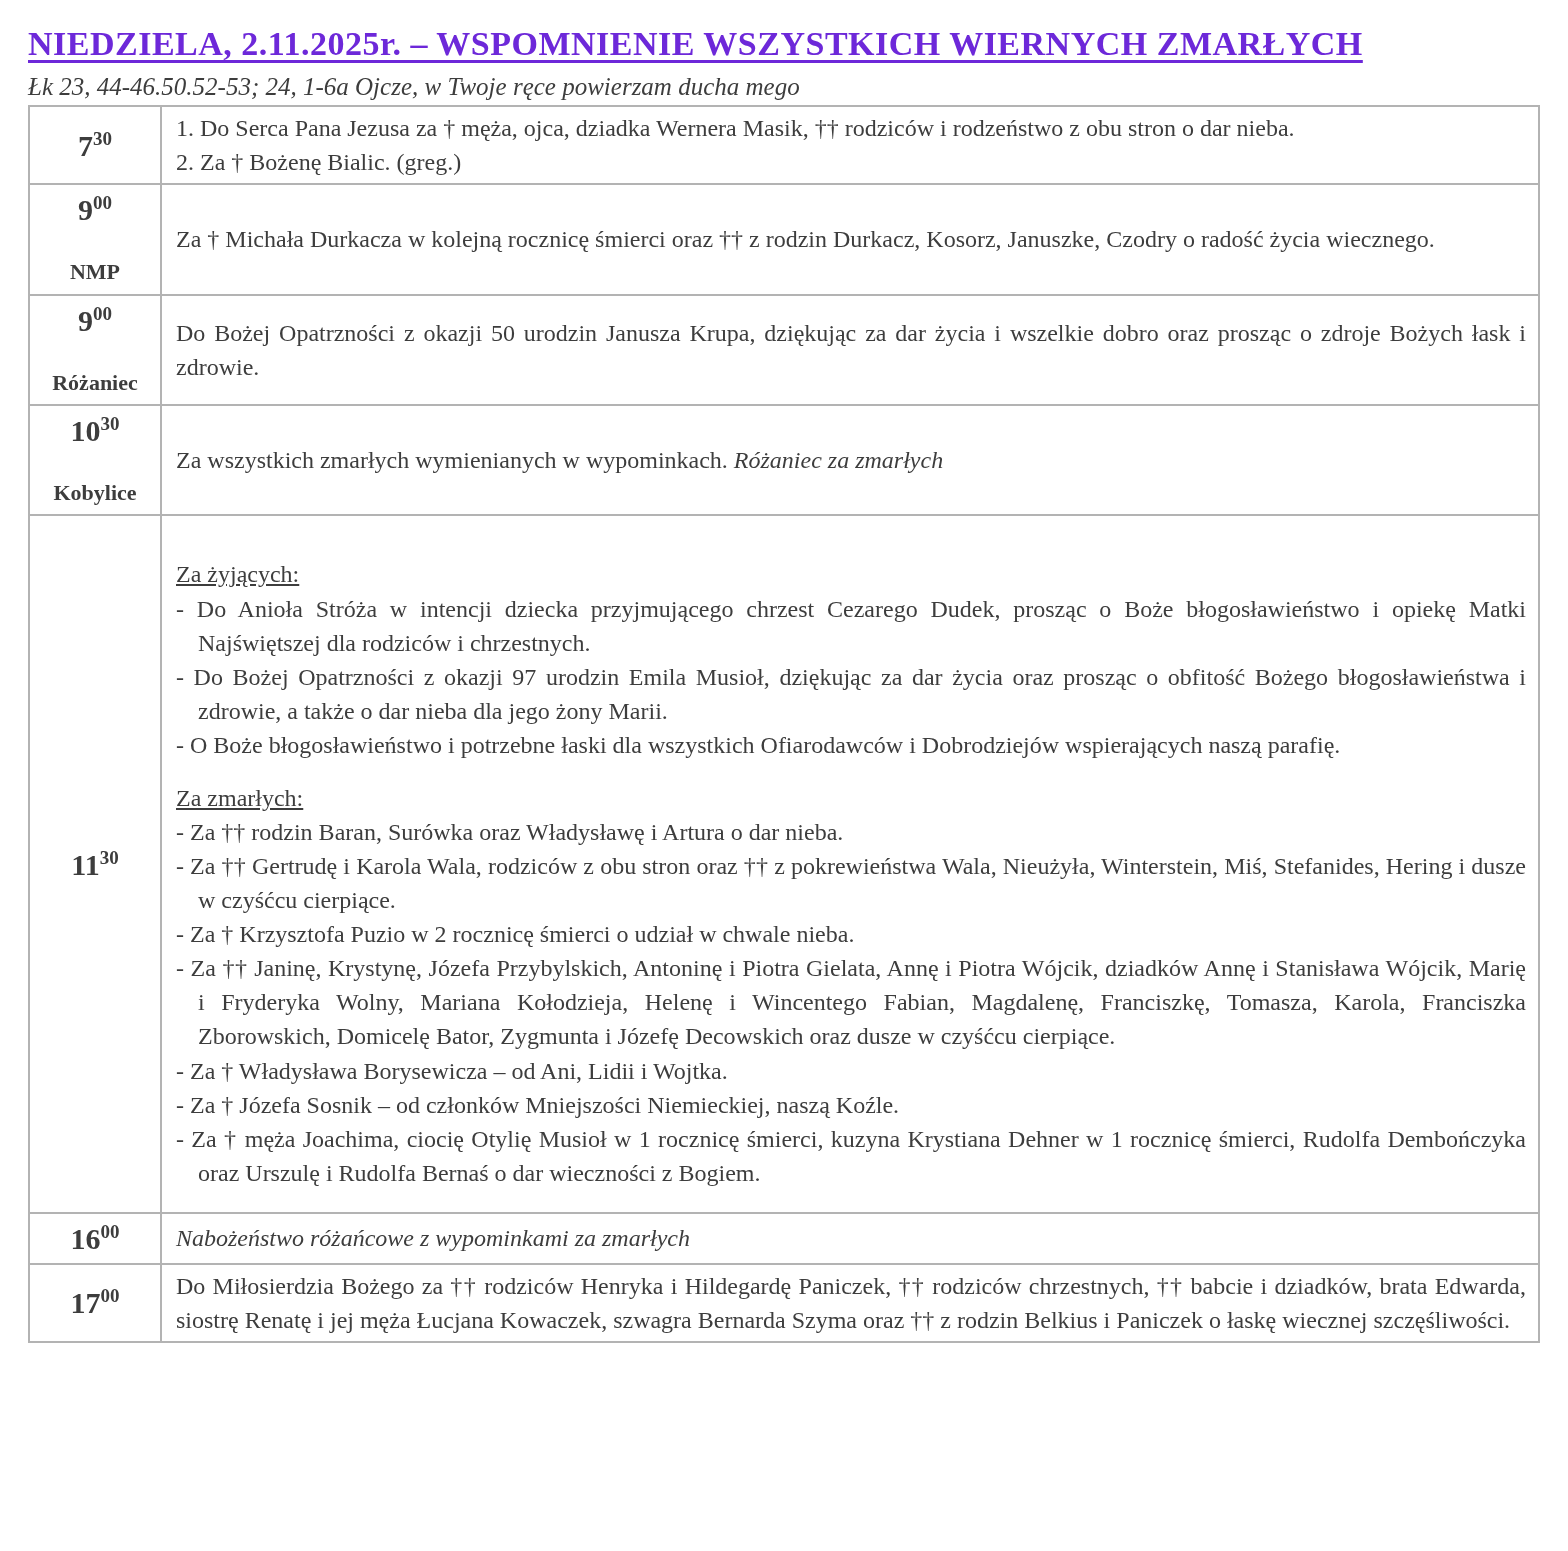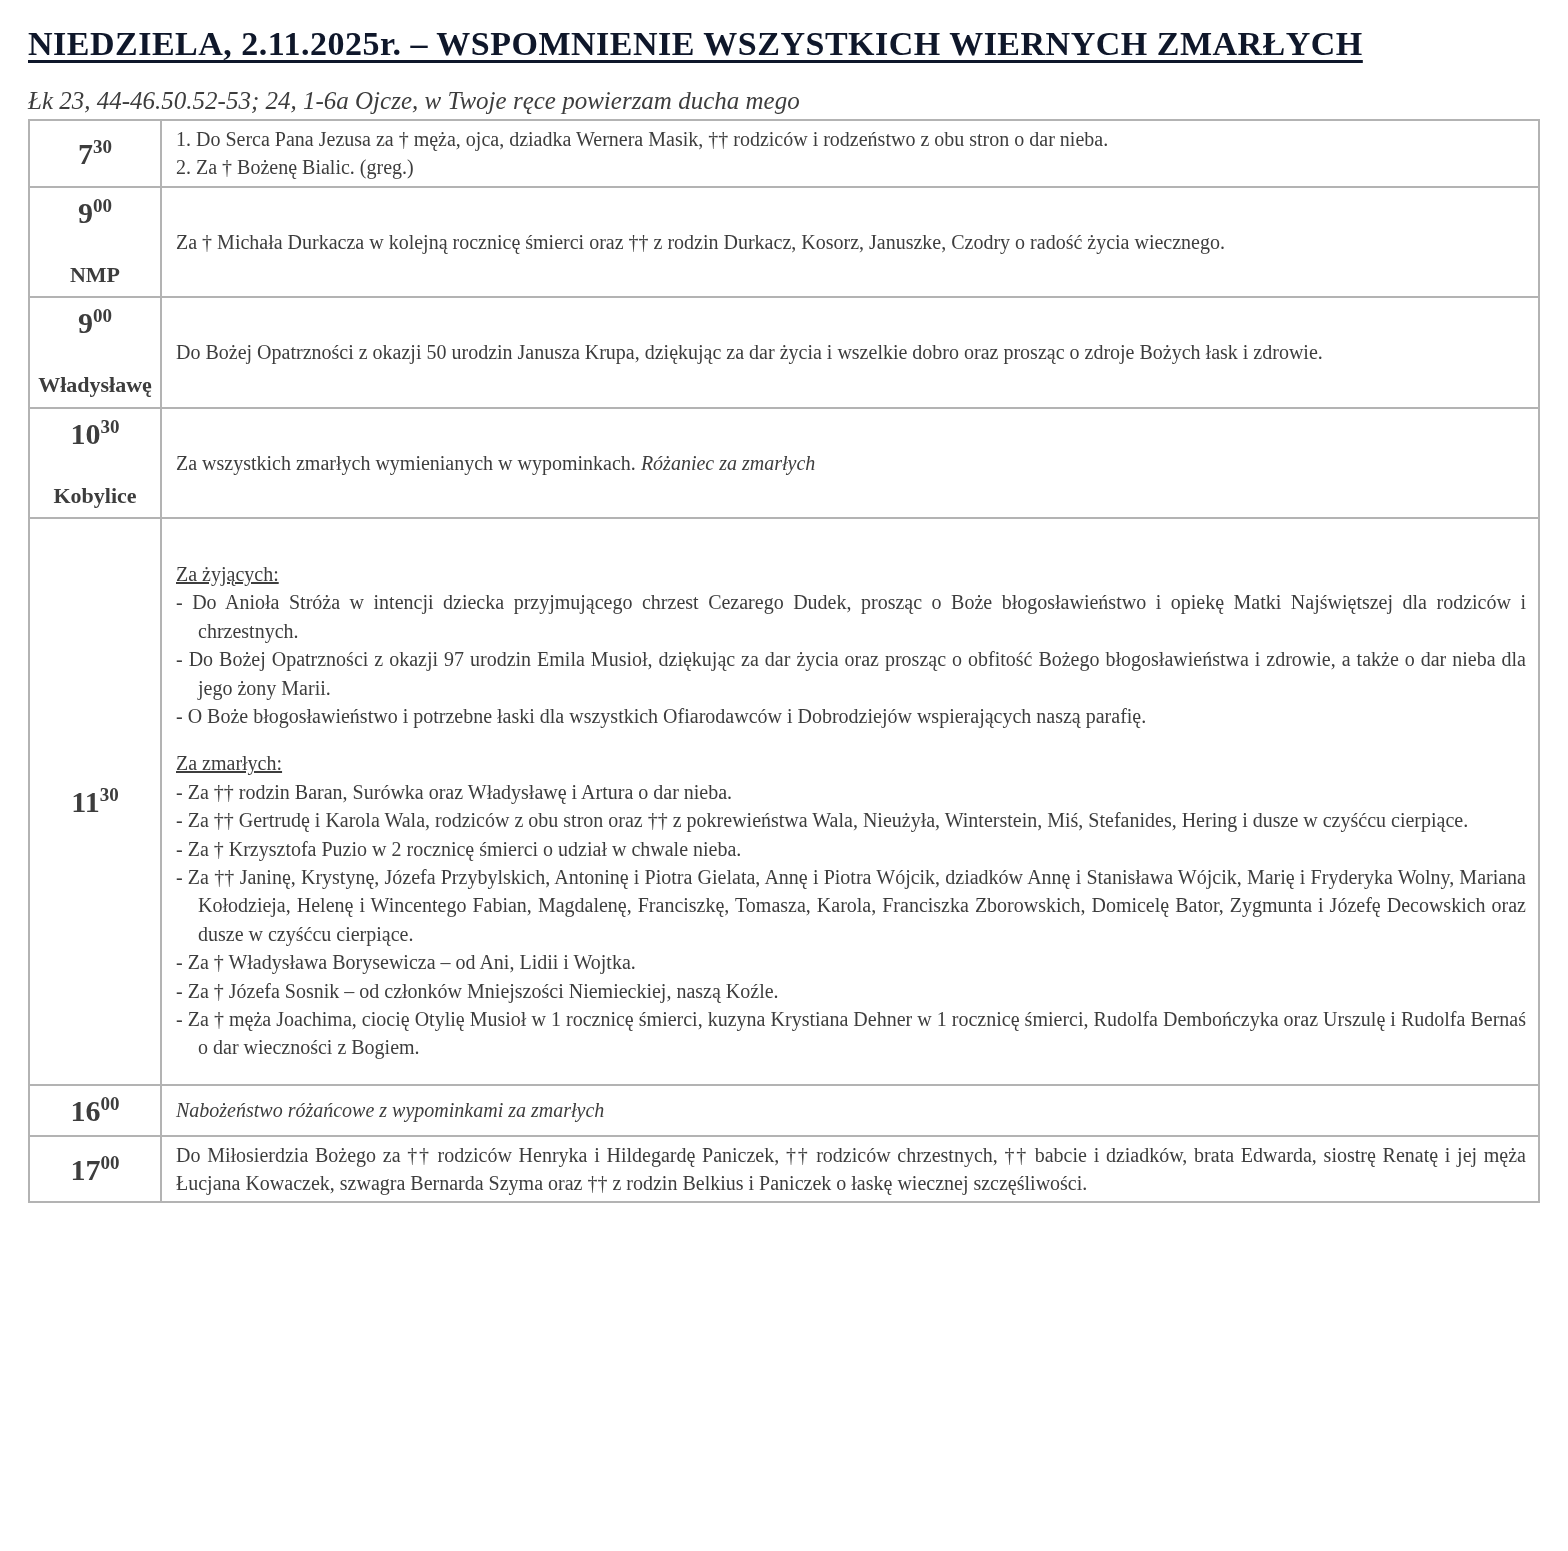--- a/index.html
+++ b/index.html
@@ -13,25 +13,25 @@
     font-family: "Liberation Serif", "DejaVu Serif", serif;
     color: #3d3d3d;
   }
   .page {
     padding: 24px 28px 0 28px;
     width: 1512px;
   }
   .title {
     font-size: 34px;
     font-weight: bold;
-    color: #0f172a;
+    color: #6d28d9;
     text-decoration: underline;
     text-decoration-thickness: 3px;
     text-underline-offset: 5px;
-    margin: 0 0 24px 0;
+    margin: 0 0 10px 0;
     letter-spacing: 0.5px;
     line-height: 1.15;
   }
   .subtitle {
     font-size: 25px;
     font-style: italic;
     margin: 0 0 4px 0;
     color: #3d3d3d;
   }
   table.schedule {
@@ -59,21 +59,21 @@
     line-height: 0;
   }
   .place {
     font-weight: bold;
     font-size: 22px;
     line-height: 1.2;
     margin-top: 33px;
   }
   .content-cell {
     padding: 4px 12px 4px 14px;
-    font-size: 20px;
+    font-size: 24px;
     line-height: 1.42;
     vertical-align: middle;
   }
   p.p {
     margin: 0;
     text-align: justify;
   }
   p.numbered {
     padding-left: 40px;
     text-indent: -40px;
@@ -119,21 +119,21 @@
             <div class="time">9<sup>00</sup></div>
             <div class="place">NMP</div>
           </td>
           <td class="content-cell">
             <p class="p"><span>Za † Michała Durkacza w kolejną rocznicę śmierci oraz †† z rodzin Durkacz, Kosorz, Januszke, Czodry o radość życia wiecznego.</span></p>
           </td>
         </tr>
         <tr>
           <td class="time-cell">
             <div class="time">9<sup>00</sup></div>
-            <div class="place">Władysławę</div>
+            <div class="place">Różaniec</div>
           </td>
           <td class="content-cell">
             <p class="p"><span>Do Bożej Opatrzności z okazji 50 urodzin Janusza Krupa, dziękując za dar życia i wszelkie dobro oraz prosząc o zdroje Bożych łask i zdrowie.</span></p>
           </td>
         </tr>
         <tr>
           <td class="time-cell">
             <div class="time">10<sup>30</sup></div>
             <div class="place">Kobylice</div>
           </td>

